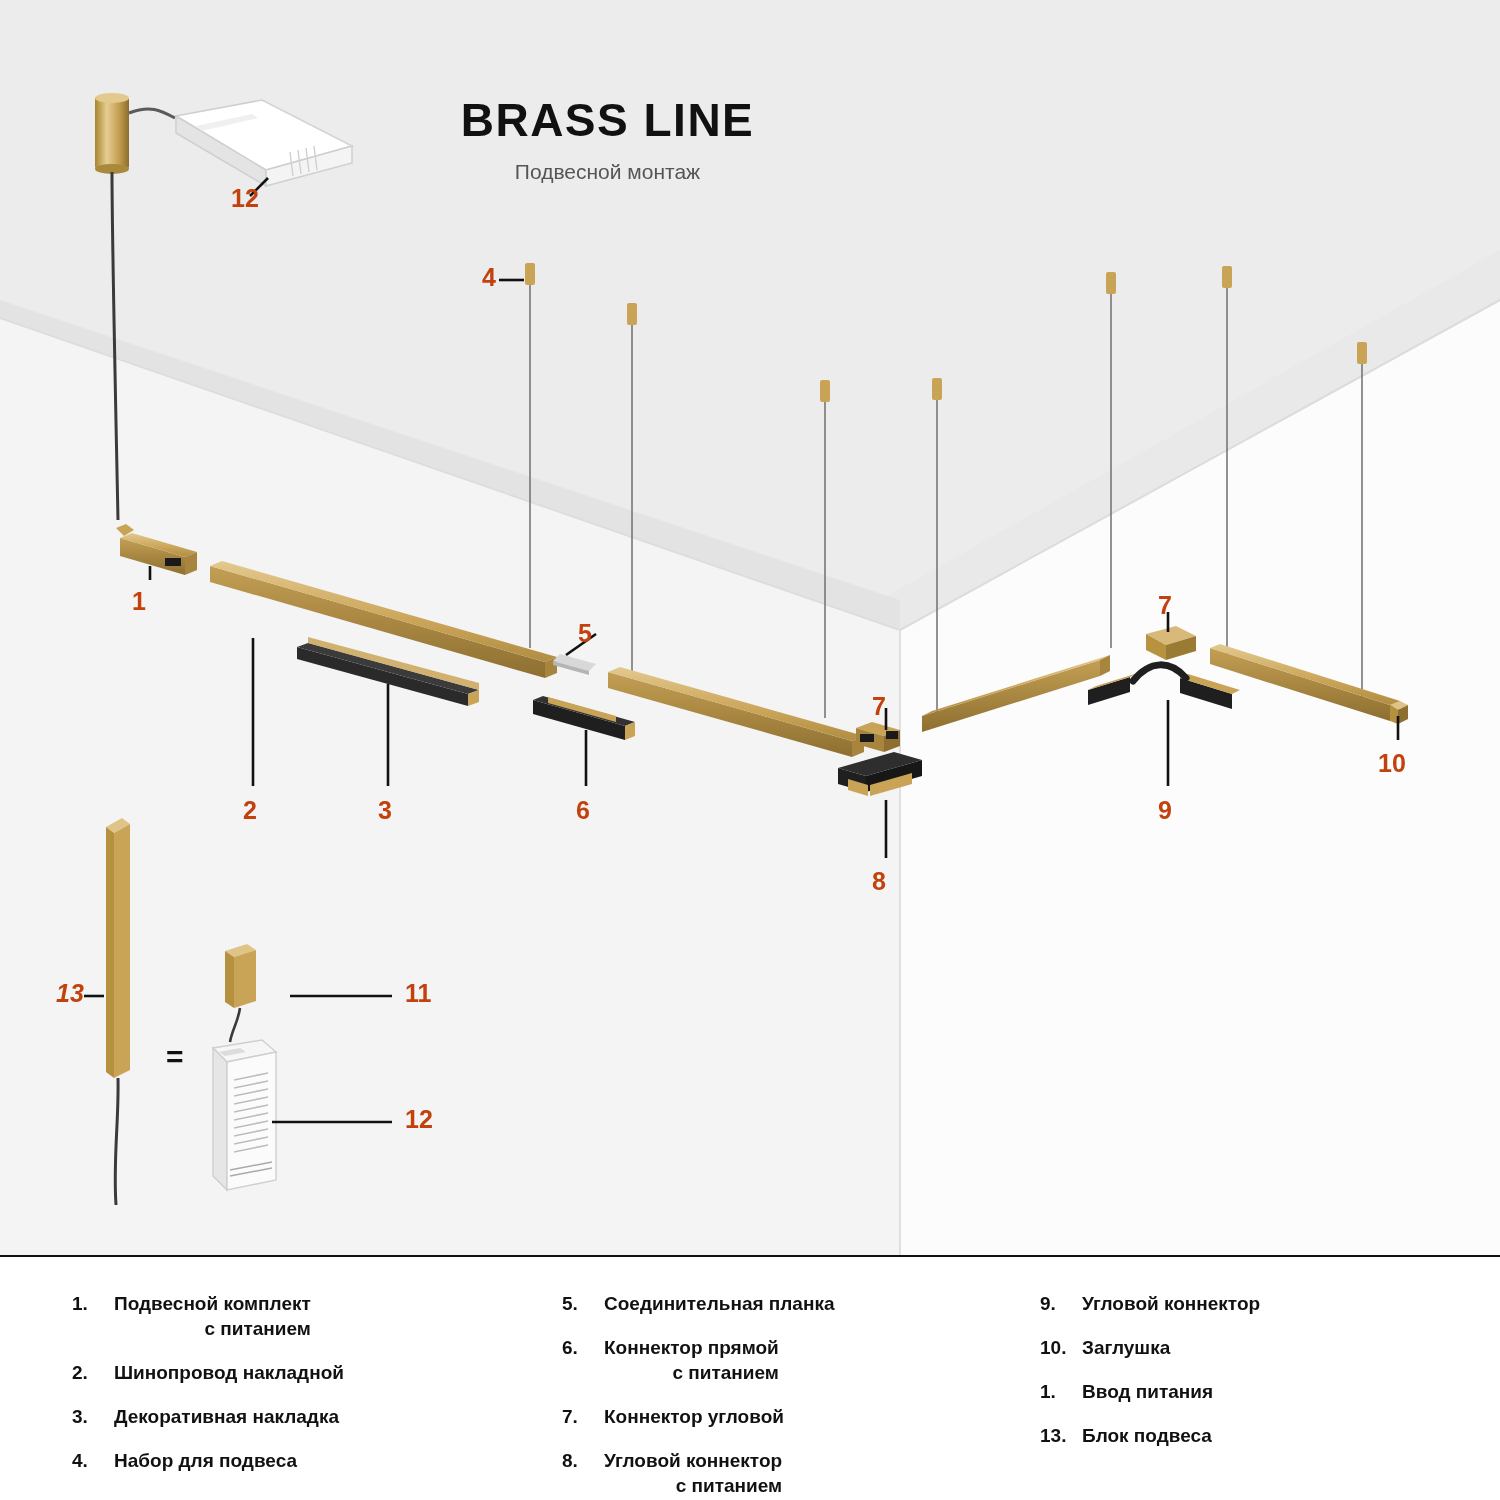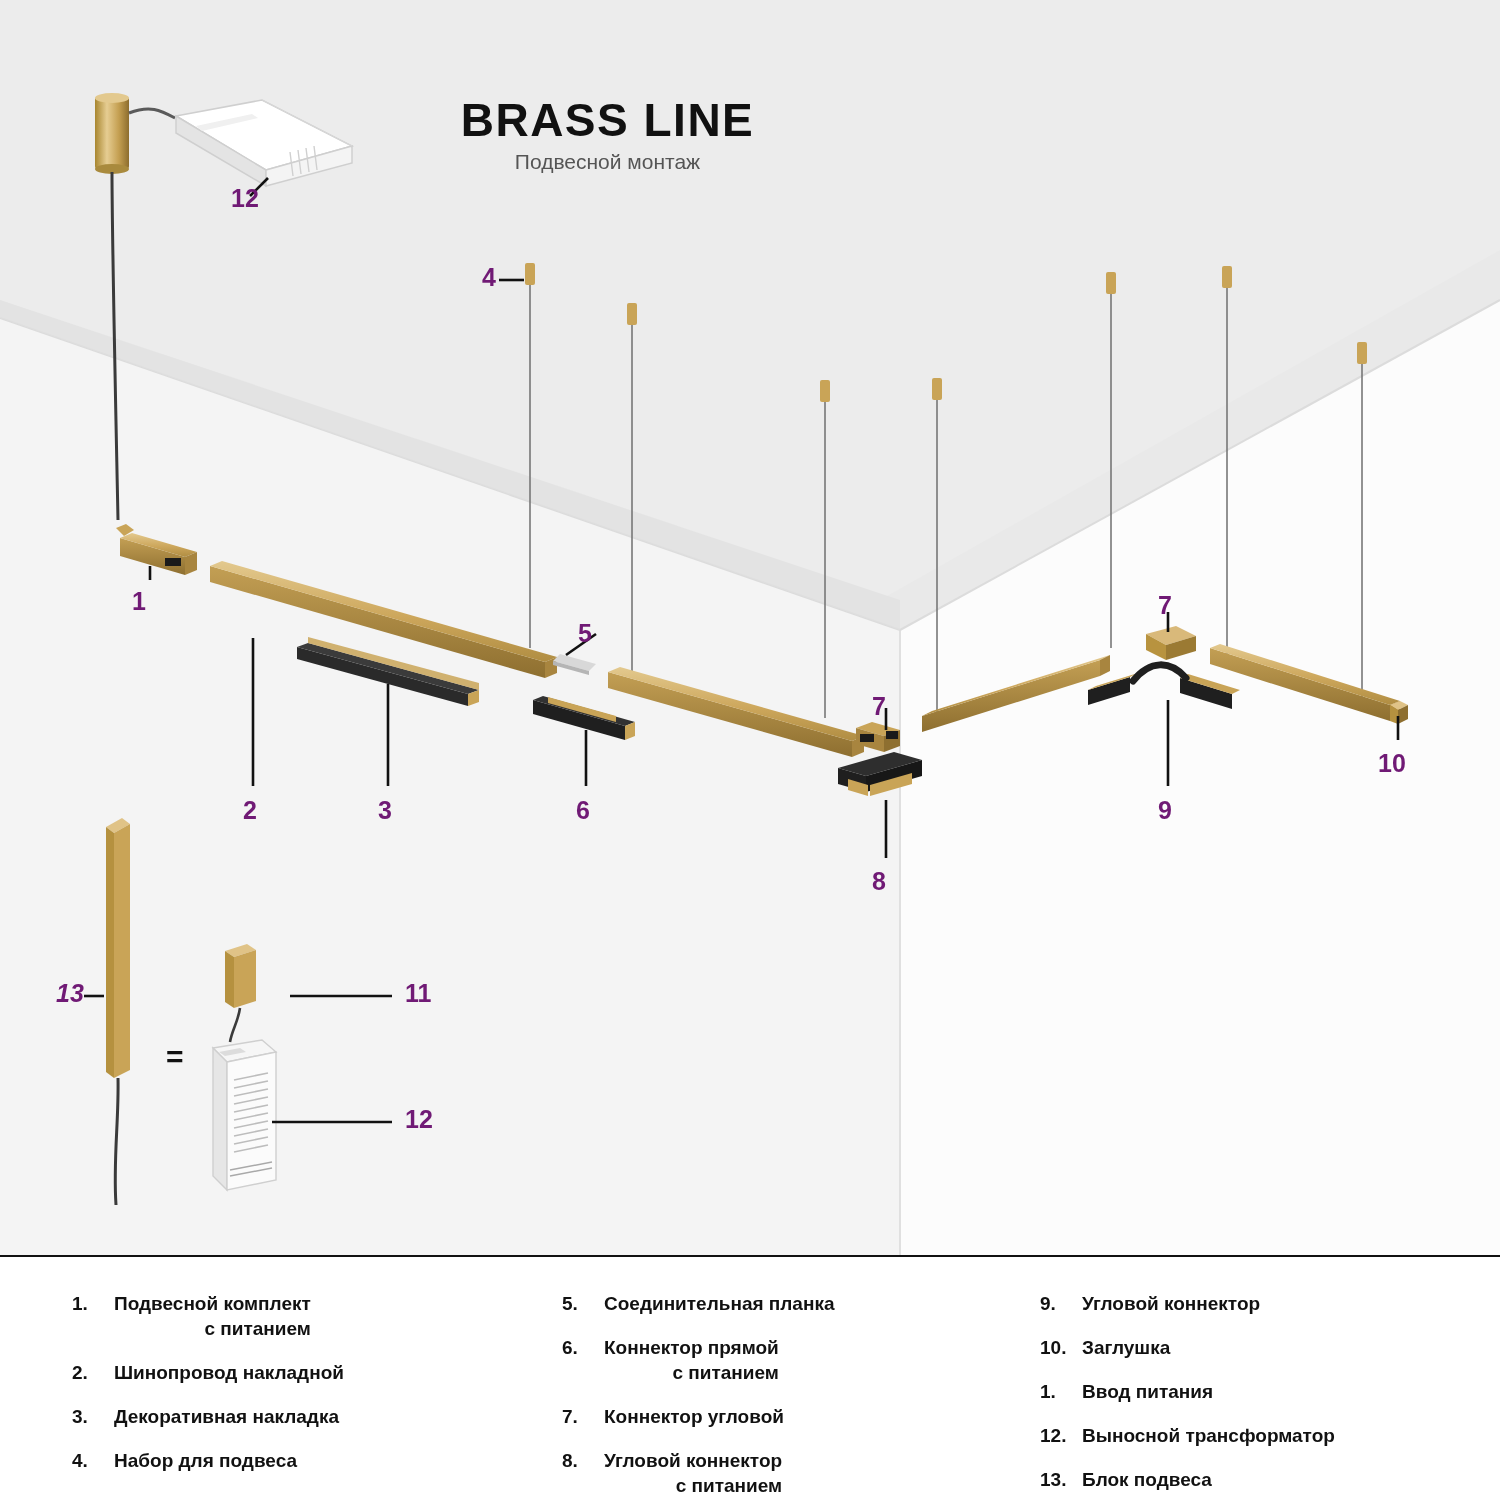--- a/index.html
+++ b/index.html
@@ -23,27 +23,27 @@
   
   .title-block {
     position:absolute; left:0; top:96px; width:1215px;
     text-align:center; pointer-events:none;
   }
   .title-main {
     font-size:46px; font-weight:bold; letter-spacing:1.5px; color:#111;
     line-height:1.05;
   }
   .title-sub {
-    margin-top:6px; font-size:21px; color:#555; font-weight:normal;
+    margin-top:16px; font-size:21px; color:#555; font-weight:normal;
   }
 
   
   .callout {
     position:absolute;
-    font-size:25px; font-weight:bold; color:#701a75;
+    font-size:25px; font-weight:bold; color:#c2410c;
     line-height:1;
   }
 
   
   .eq-sign {
     position:absolute; font-size:30px; font-weight:bold; color:#111;
   }
 
   
   #legend {
@@ -391,23 +391,19 @@
       </div>
       <div class="legend-item">
         <span class="legend-num">10.</span>
         <span class="legend-text">Заглушка</span>
       </div>
       <div class="legend-item">
         <span class="legend-num">1.</span>
         <span class="legend-text">Ввод питания</span>
       </div>
       <div class="legend-item">
-        <span class="legend-num">12.</span>
-        <span class="legend-text">Выносной трансформатор</span>
-      </div>
-      <div class="legend-item">
         <span class="legend-num">13.</span>
         <span class="legend-text">Блок подвеса</span>
       </div>
     </div>
 
   </div>
 </div>
 
 </body></html>

